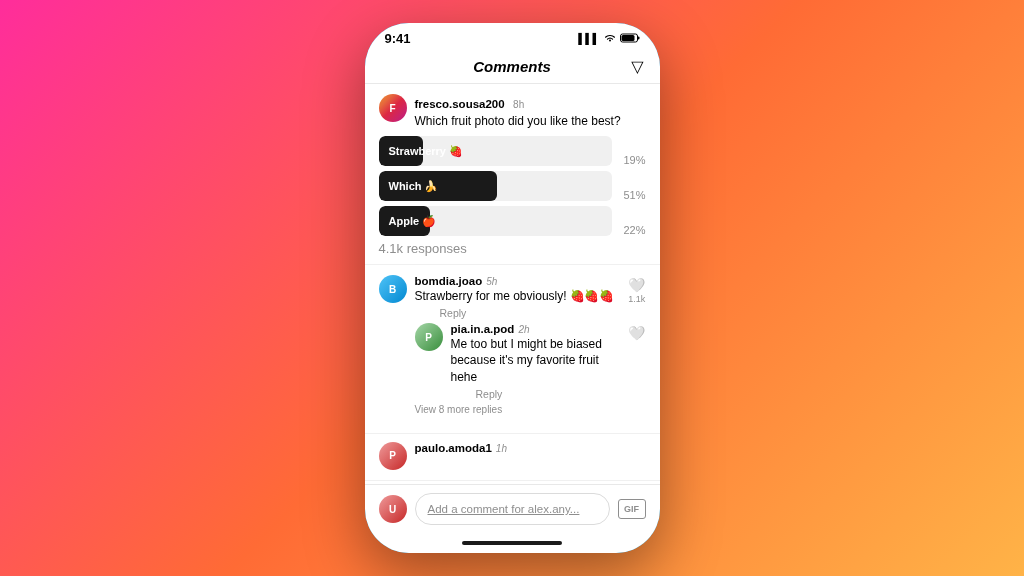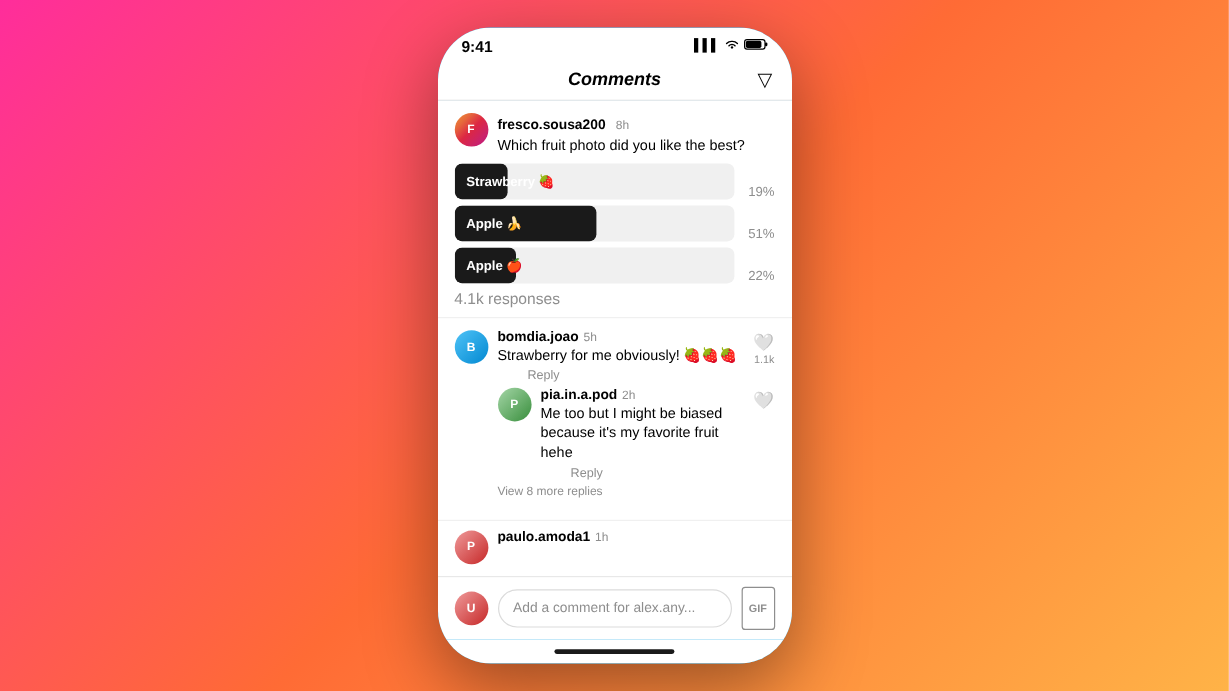--- a/index.html
+++ b/index.html
@@ -141,21 +141,21 @@
     .comment-section { padding: 10px 14px 6px 14px; }
     .comment-row {
       display: flex;
       align-items: flex-start;
       gap: 8px;
       margin-bottom: 4px;
     }
     .comment-body { flex: 1; }
     .comment-top { display: flex; align-items: baseline; gap: 4px; }
     .comment-username { font-size: 11.5px; font-weight: 600; color: #000; }
-    .comment-time { font-size: 10px; color: #8e8e8e; }
+    .comment-time { font-size: 10px; color: #8e8e8e; font-style: italic; }
     .comment-text { font-size: 12px; color: #000; margin-top: 1px; line-height: 1.35; }
     .comment-reply { font-size: 10.5px; color: #8e8e8e; margin-top: 3px; cursor: pointer; margin-left: 25px; }
     .comment-heart {
       font-size: 14px;
       color: #8e8e8e;
       display: flex;
       flex-direction: column;
       align-items: center;
       gap: 1px;
       padding-top: 2px;
@@ -197,21 +197,21 @@
       border: 1px solid #dbdbdb;
       padding: 0 12px;
       font-size: 11.5px;
       color: #8e8e8e;
       background: #fff;
       display: flex;
       align-items: center;
     }
     .gif-btn {
       width: 28px;
-      height: 36px;
+      height: 20px;
       border: 1.5px solid #8e8e8e;
       border-radius: 3px;
       display: flex;
       align-items: center;
       justify-content: center;
       font-size: 9px;
       font-weight: 700;
       color: #8e8e8e;
       flex-shrink: 0;
     }
@@ -280,21 +280,21 @@
             <div class="poll-bar-fill" style="width:19%">
               <span class="poll-bar-label">Strawberry 🍓</span>
             </div>
           </div>
           <span class="poll-percent">19%</span>
         </div>
 
         <div class="poll-row">
           <div class="poll-bar-container">
             <div class="poll-bar-fill" style="width:51%">
-              <span class="poll-bar-label">Apple 🍌</span>
+              <span class="poll-bar-label">Which 🍌</span>
             </div>
           </div>
           <span class="poll-percent">51%</span>
         </div>
 
 
         <div class="poll-row">
           <div class="poll-bar-container">
             <div class="poll-bar-fill" style="width:22%">
               <span class="poll-bar-label">Apple 🍎</span>
@@ -355,21 +355,21 @@
 
         </div>
       </div>
     </div>
 
   </div>
 
   <div class="comment-input-bar">
     <div class="avatar avatar-paulo" style="width:28px;height:28px;">U</div>
     <div class="input-field">
-      <span style="color:#8e8e8e;font-size:11.5px;">Add a comment for alex.any...</span>
+      <span style="color:#8e8e8e;font-size:11.5px;text-decoration:underline;">Add a comment for alex.any...</span>
     </div>
     <div class="gif-btn">GIF</div>
   </div>
 
   <div class="home-indicator">
     <div class="home-bar"></div>
   </div>
 </div>
 
 </body></html>

